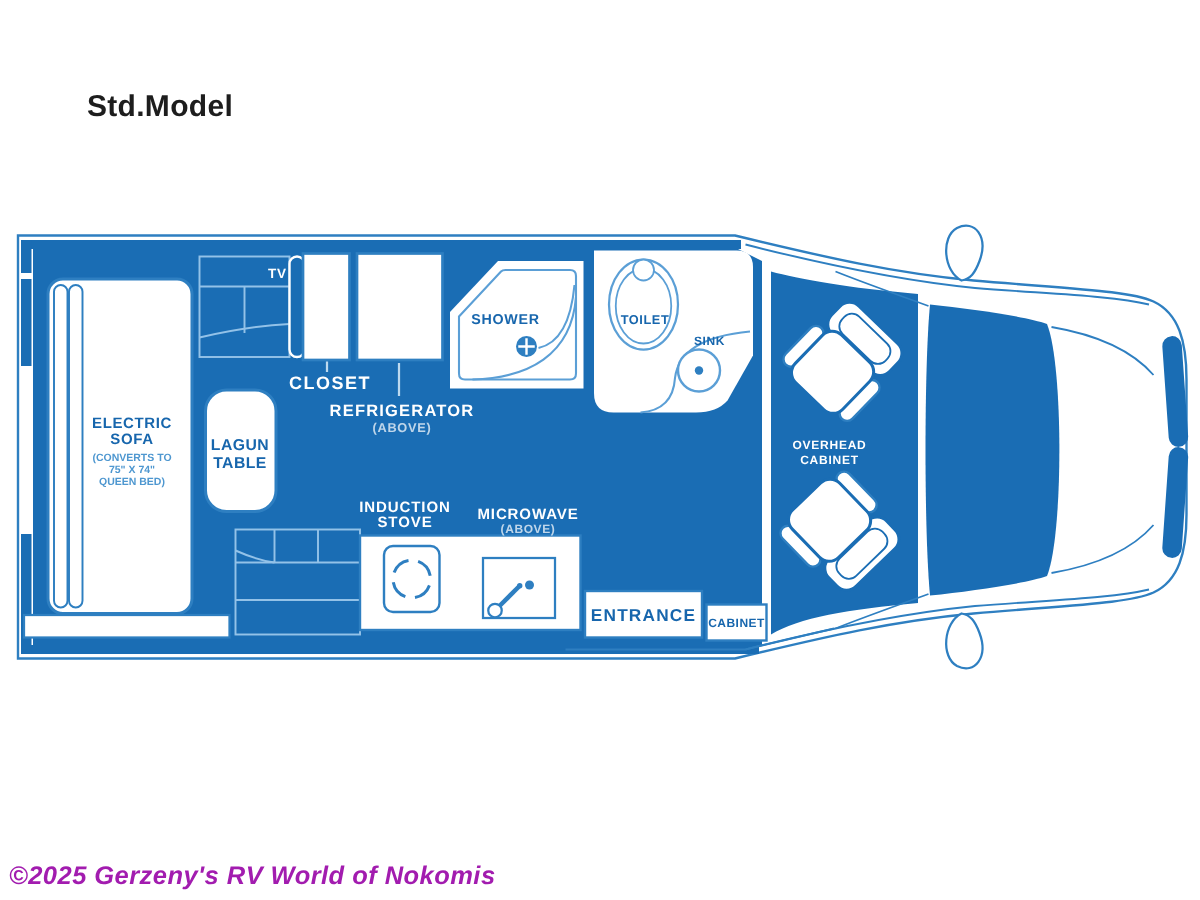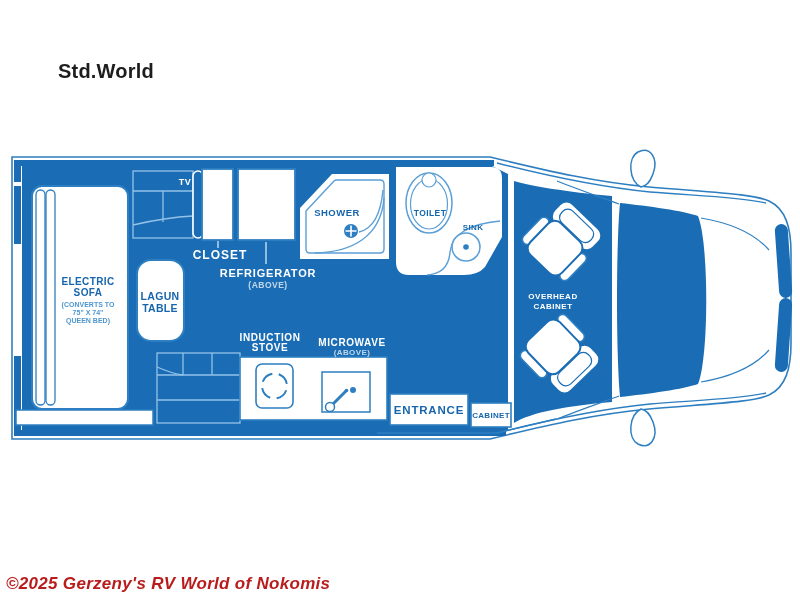--- a/index.html
+++ b/index.html
@@ -1,39 +1,39 @@
 <!DOCTYPE html>
 <html><head>
 <meta charset="utf-8">
 <style>
   html,body{margin:0;padding:0;background:#fff;}
   .stage{position:relative;width:800px;height:600px;background:#fff;overflow:hidden;
          font-family:"Liberation Sans","DejaVu Sans",sans-serif;}
   .page-title{position:absolute;left:58px;top:60px;font-size:20px;font-weight:600;
               color:#1d1d1d;letter-spacing:0.2px;}
   .watermark{position:absolute;left:6px;top:574px;font-size:17px;font-weight:bold;
-             font-style:italic;color:#b91c1c;letter-spacing:0.3px;}
+             font-style:italic;color:#a21caf;letter-spacing:0.3px;}
   svg{position:absolute;left:0;top:0;}
   .t{font-family:"Liberation Sans","DejaVu Sans",sans-serif;font-weight:bold;text-anchor:middle;}
   .tw{fill:#ffffff;}
   .twd{fill:rgba(255,255,255,0.72);}
   .tb{fill:#1766ad;}
   .tbl{fill:#4e97d0;}
   .blue{fill:#1a6db4;}
   .ln{stroke:#2e7fc1;fill:none;}
   .lnl{stroke:#5b9fd6;fill:none;}
   .lnc{stroke:#93c2e8;fill:none;}
   .wfill{fill:#ffffff;}
 </style>
 </head>
 <body>
 
 <div class="stage">
 
-  <div class="page-title">Std.World</div>
+  <div class="page-title">Std.Model</div>
 
   <svg width="800" height="600" viewBox="0 0 800 600">
     <defs>
       <g id="chair">
         <rect x="-28" y="-31" width="34" height="10" rx="5" class="wfill ln" stroke-width="1.6"></rect>
         <rect x="-28" y="21" width="34" height="10" rx="5" class="wfill ln" stroke-width="1.6"></rect>
         <rect x="8" y="-27" width="26" height="54" rx="9" class="wfill" stroke="#1a6db4" stroke-width="2"></rect>
         <rect x="13" y="-20" width="16" height="40" rx="7" fill="none" stroke="#1a6db4" stroke-width="1.2"></rect>
         <rect x="-32" y="-22" width="44" height="44" rx="9" class="wfill" stroke="#1a6db4" stroke-width="2"></rect>
       </g>

